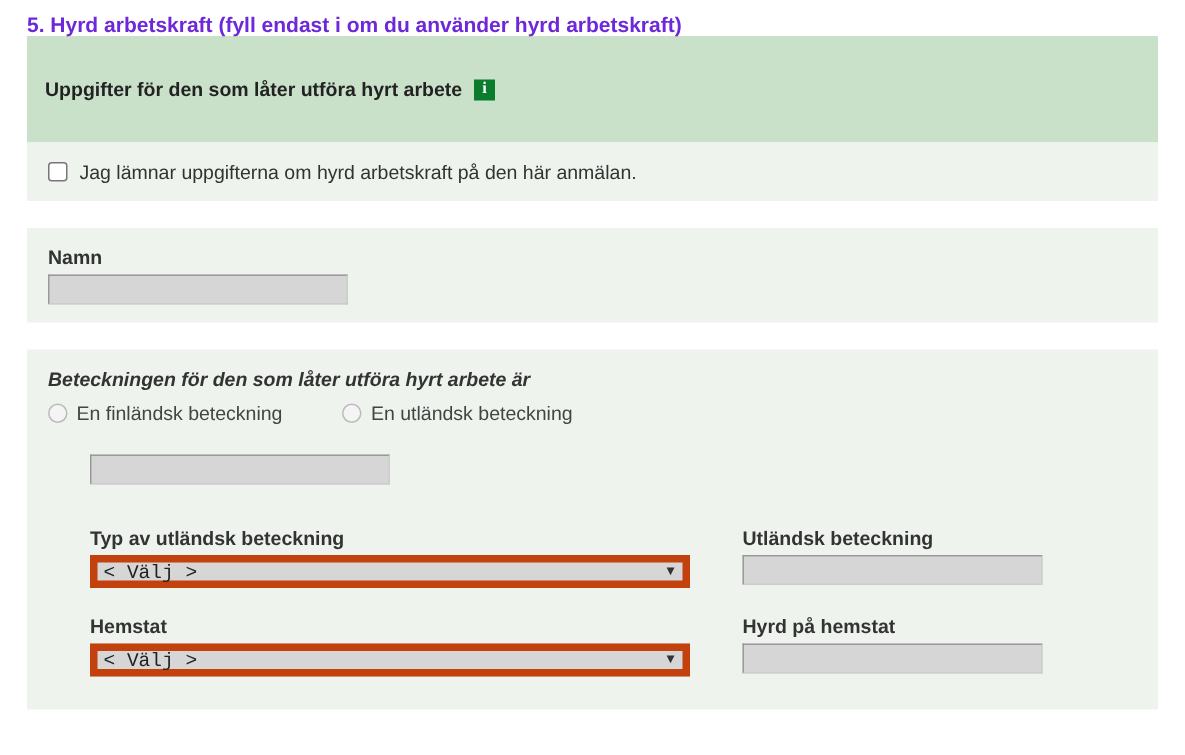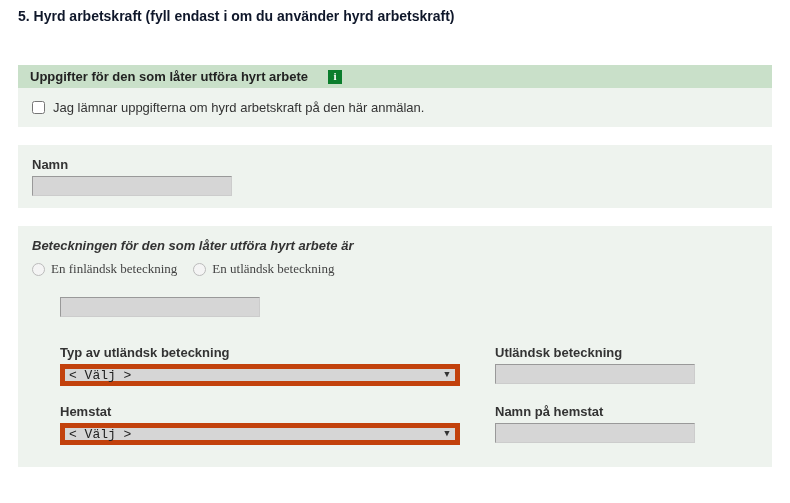--- a/index.html
+++ b/index.html
@@ -7,33 +7,32 @@
     font-family: Arial, Helvetica, sans-serif;
     font-size: 13px;
     color: #333;
     background: #fff;
     width: 790px;
   }
   .container { padding: 8px 18px 20px 18px; }
   .section-title {
     font-weight: bold;
     font-size: 14px;
-    color: #0f172a;
+    color: #6d28d9;
     margin-bottom: 0;
   }
   .header-bar {
     background: #c9e0c9;
-    padding: 4px 12px;
+    padding: 28px 12px;
     font-weight: bold;
     font-size: 13px;
     color: #222;
     display: flex;
     align-items: center;
-    gap: 20px;
-    margin-top: 41px;
+    gap: 8px;
   }
   .info-icon {
     display: inline-flex;
     width: 14px;
     height: 14px;
     background: #0a7d2c;
     color: #fff;
     font-family: "Times New Roman", serif;
     font-weight: bold;
     font-size: 11px;
@@ -71,24 +70,23 @@
   .text-input.wide { width: 200px; }
   .radio-group-label {
     font-weight: bold;
     font-size: 13px;
     margin-bottom: 8px;
     display: block;
     font-style: italic;
   }
   .radio-row {
     display: flex;
-    gap: 16px;
+    gap: 40px;
     align-items: center;
     margin-bottom: 20px;
-    font-family: Liberation Serif, serif;
   }
   .radio-item {
     display: flex;
     align-items: center;
     gap: 6px;
     font-size: 13px;
     color: #444;
   }
   .radio-circle {
     width: 13px;
@@ -193,20 +191,20 @@
 
       <div class="two-col sub-block" style="margin-bottom:0;">
         <div class="col left">
           <span class="field-label">Hemstat</span>
           <div class="select">
             <span>&lt; Välj &gt;</span>
             <span class="select-arrow">▼</span>
           </div>
         </div>
         <div class="col right">
-          <span class="field-label">Namn på hemstat</span>
+          <span class="field-label">Hyrd på hemstat</span>
           <input type="text" class="text-input" style="width: 200px;" value="">
         </div>
       </div>
     </div>
   </div>
 
 </div>
 
 </body></html>

